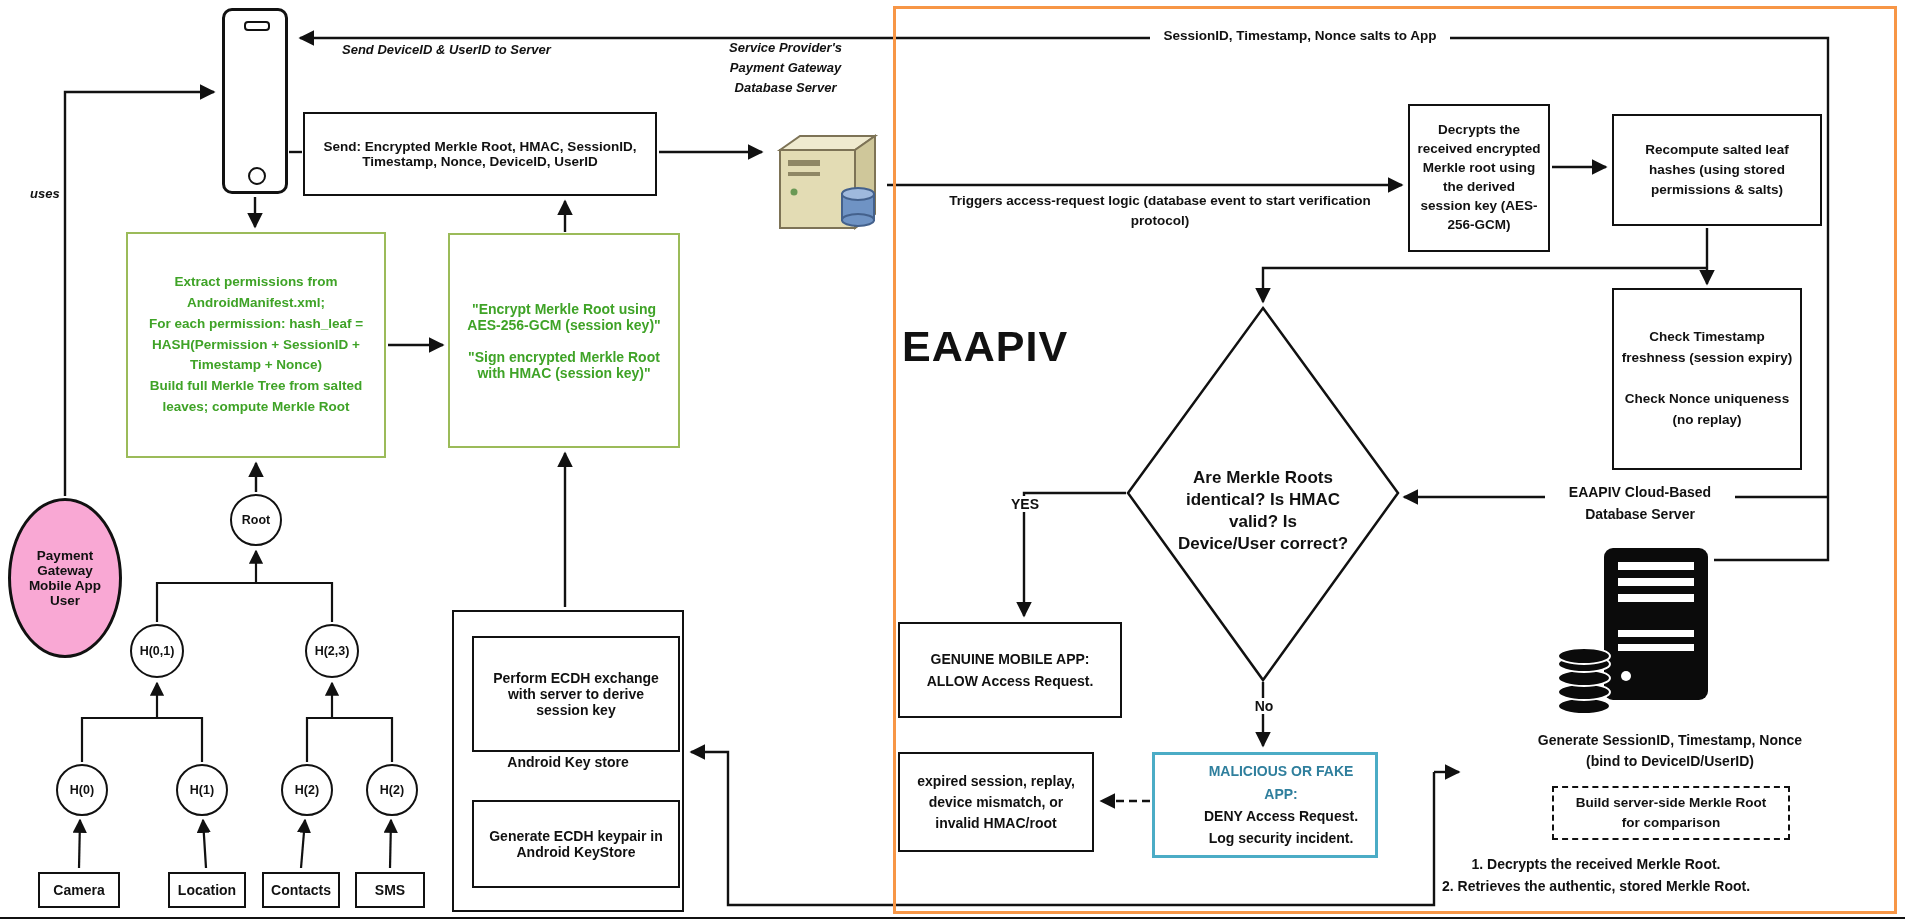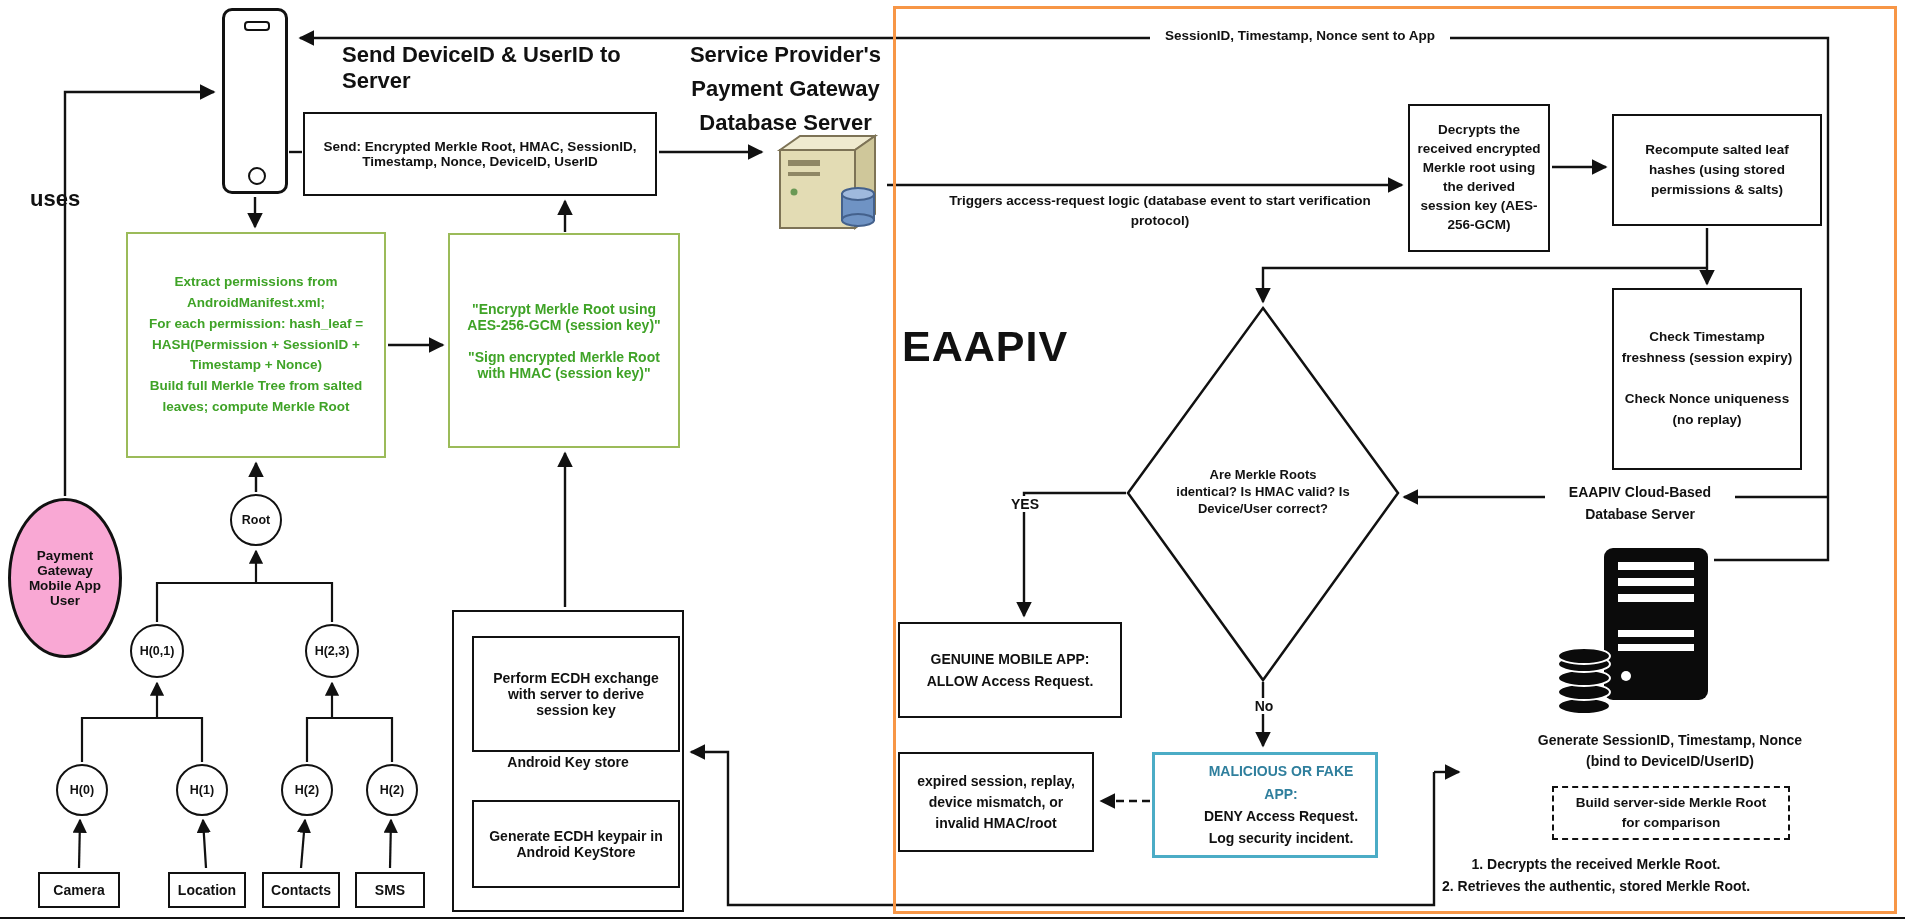--- a/index.html
+++ b/index.html
@@ -8,21 +8,21 @@
   .abs{position:absolute;z-index:2;box-sizing:border-box;}
   .lbl{font-weight:bold;color:#111;white-space:pre-line;}
   .ctr{text-align:center;}
   .box{border:2.5px solid #111;background:#fff;display:flex;flex-direction:column;align-items:center;justify-content:center;text-align:center;font-weight:bold;color:#111;white-space:pre-line;padding:4px;}
   .green{border-color:#9bbb59;color:#3fa327;}
   .orange{border:3px solid #f79646;background:transparent;z-index:1;}
   .blue{border:3px solid #4bacc6;}
   .dashed{border:2px dashed #111;}
   .circle{border:2.5px solid #111;border-radius:50%;background:#fff;display:flex;align-items:center;justify-content:center;font-weight:bold;font-size:12.5px;color:#111;}
   .whitebg{background:#fff;padding:0 3px;}
-  .f17{font-size:22px;}
+  .f17{font-size:13px;font-style:italic;}
   .f14{font-size:14px;}
   .f135{font-size:13.5px;}
   .gap8 > div{margin:8px 0;}
   .title{font-size:43px;font-weight:800;letter-spacing:1px;color:#111;}
 </style>
 </head>
 <body>
 
 <div id="stage">
 
@@ -134,42 +134,42 @@
 
   <div class="abs" style="left:452px;top:610px;width:232px;height:302px;border:2.5px solid #111;background:#fff;">
     <div class="box f14" style="position:absolute;left:18px;top:24px;width:196px;height:104px;border-width:2px;">Perform ECDH exchange
 with server to derive
 session key</div>
     <div class="lbl ctr f14" style="position:absolute;left:0;top:142px;width:100%;">Android Key store</div>
     <div class="box f14" style="position:absolute;left:18px;top:188px;width:196px;height:76px;border-width:2px;">Generate ECDH keypair in
 Android KeyStore</div>
   </div>
 
-  <div class="abs lbl ctr f135 whitebg" style="left:1150px;top:28px;width:300px;">SessionID, Timestamp, Nonce sent to App</div>
+  <div class="abs lbl ctr f135 whitebg" style="left:1150px;top:28px;width:300px;">SessionID, Timestamp, Nonce salts to App</div>
   <div class="abs lbl ctr f135" style="left:910px;top:191px;width:500px;line-height:1.5;">Triggers access-request logic (database event to start verification
 protocol)</div>
 
   <div class="abs box f135" style="left:1408px;top:104px;width:142px;height:148px;line-height:1.4;">Decrypts the
 received encrypted
 Merkle root using
 the derived
 session key (AES-
 256-GCM)</div>
   <div class="abs box f135" style="left:1612px;top:114px;width:210px;height:112px;line-height:1.5;">Recompute salted leaf
 hashes (using stored
 permissions &amp; salts)</div>
   <div class="abs box f135" style="left:1612px;top:288px;width:190px;height:182px;line-height:1.55;">Check Timestamp
 freshness (session expiry)
 
 Check Nonce uniqueness
 (no replay)</div>
 
   <div class="abs title" style="left:902px;top:322px;">EAAPIV</div>
 
-  <div class="abs lbl ctr" style="left:1160px;top:467px;width:206px;font-size:13px;line-height:1.3;">Are Merkle Roots
+  <div class="abs lbl ctr" style="left:1160px;top:467px;width:206px;font-size:17px;line-height:1.3;">Are Merkle Roots
 identical? Is HMAC valid? Is
 Device/User correct?</div>
 
   <div class="abs lbl ctr f14 whitebg" style="left:1002px;top:496px;width:46px;">YES</div>
   <div class="abs lbl ctr f14 whitebg" style="left:1248px;top:698px;width:32px;">No</div>
 
   <div class="abs box f14" style="left:898px;top:622px;width:224px;height:96px;line-height:1.6;">GENUINE MOBILE APP:
 ALLOW Access Request.</div>
   <div class="abs box f14" style="left:898px;top:752px;width:196px;height:100px;line-height:1.5;">expired session, replay,
 device mismatch, or

